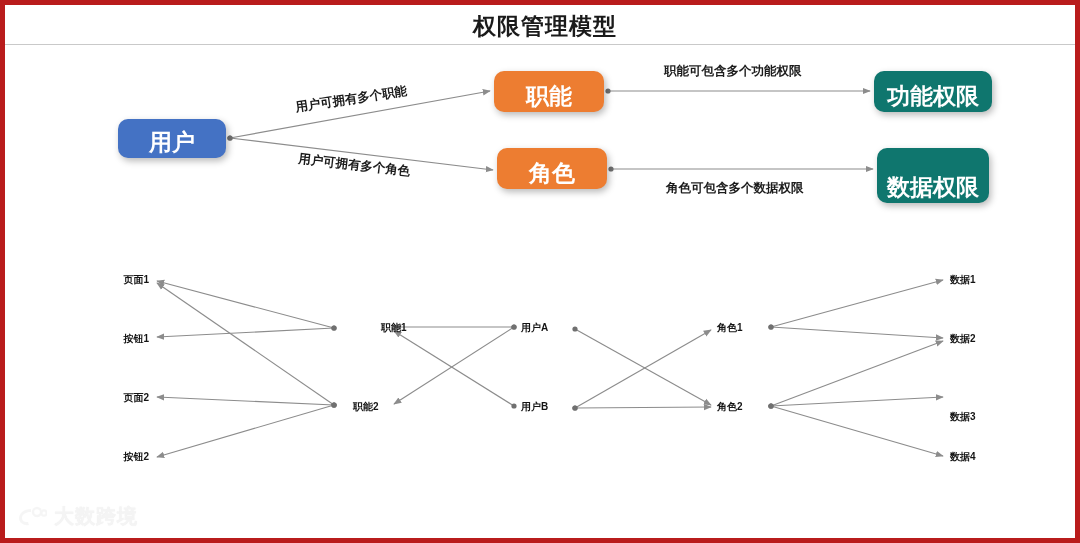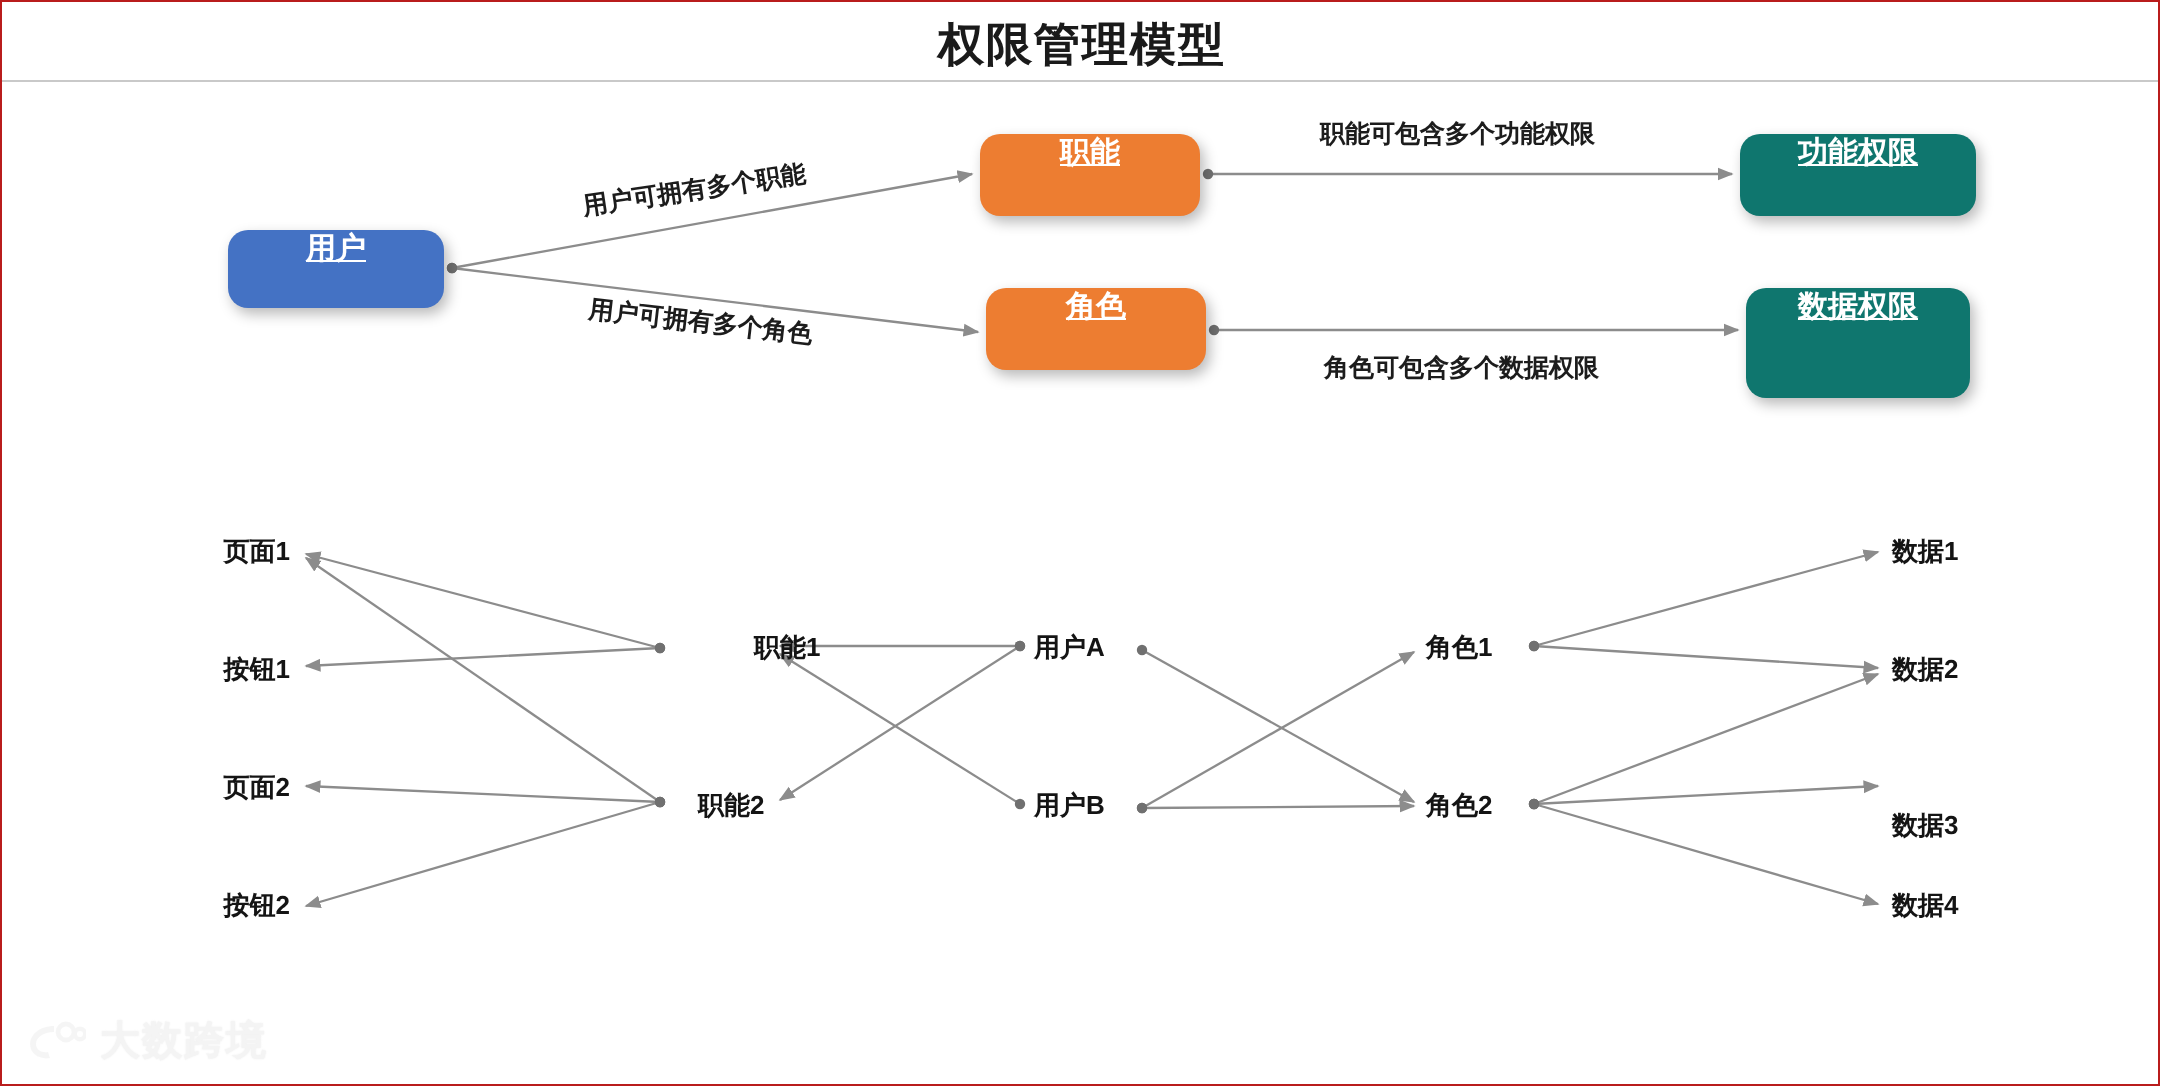--- a/index.html
+++ b/index.html
@@ -8,21 +8,21 @@
     background: #ffffff;
   }
   body {
     font-family: "Liberation Sans", "DejaVu Sans", sans-serif;
   }
   #canvas {
     position: relative;
     width: 1080px;
     height: 543px;
     background: #ffffff;
-    border: 1px solid #b91c1c;
+    border: 5px solid #b91c1c;
     box-sizing: border-box;
     overflow: hidden;
   }
   
   .title {
     position: absolute;
     left: 0;
     top: 6px;
     width: 1080px;
     text-align: center;
@@ -37,30 +37,29 @@
     left: 0;
     top: 39px;
     width: 1080px;
     height: 1px;
     background: #c9c9c9;
   }
   
   .node {
     position: absolute;
     display: flex;
-    align-items: flex-start;
+    align-items: flex-end;
     justify-content: center;
     border-radius: 10px;
     color: #ffffff;
-    font-size: 15px;
+    font-size: 23px;
     font-weight: 700;
     box-shadow: 2px 3px 7px rgba(0,0,0,0.28);
     box-sizing: border-box;
     user-select: none;
-    text-decoration: underline;
   }
   .node.blue   { background: #4472c4; }
   .node.orange { background: #ed7d31; }
   .node.gray   { background: #0f766e; }
 
   
   svg.layer {
     position: absolute;
     left: 0;
     top: 0;
@@ -84,21 +83,21 @@
     color: #1c1c1c;
     white-space: nowrap;
     user-select: none;
   }
   .edge-label.rot-up   { transform: rotate(-8.5deg); }
   .edge-label.rot-down { transform: rotate(6.5deg); }
 
   
   .leaf {
     position: absolute;
-    font-size: 13px;
+    font-size: 10px;
     font-weight: 700;
     color: #141414;
     white-space: nowrap;
     user-select: none;
   }
   .leaf.align-right { transform: translate(-100%, -50%); }
   .leaf.align-left  { transform: translate(0, -50%); }
 
   
   .watermark {

